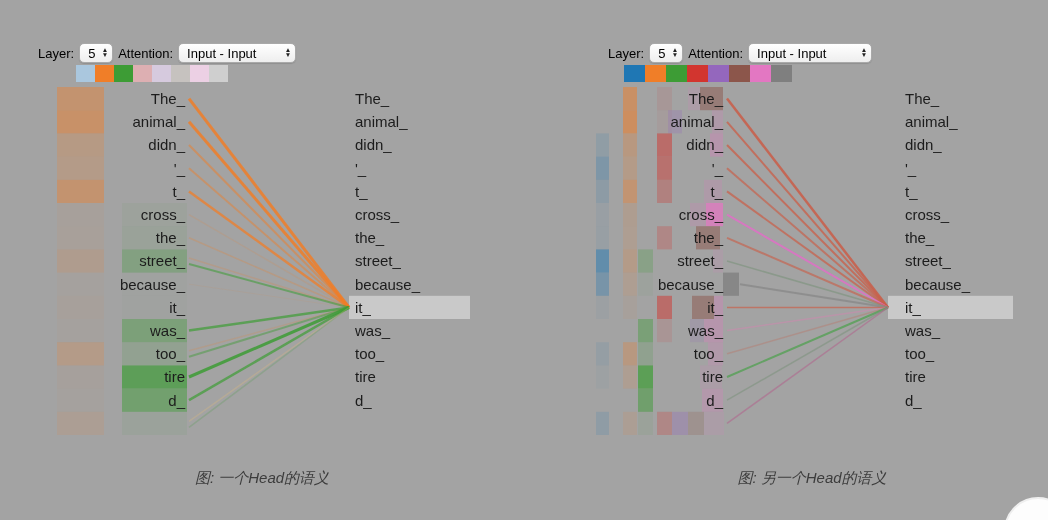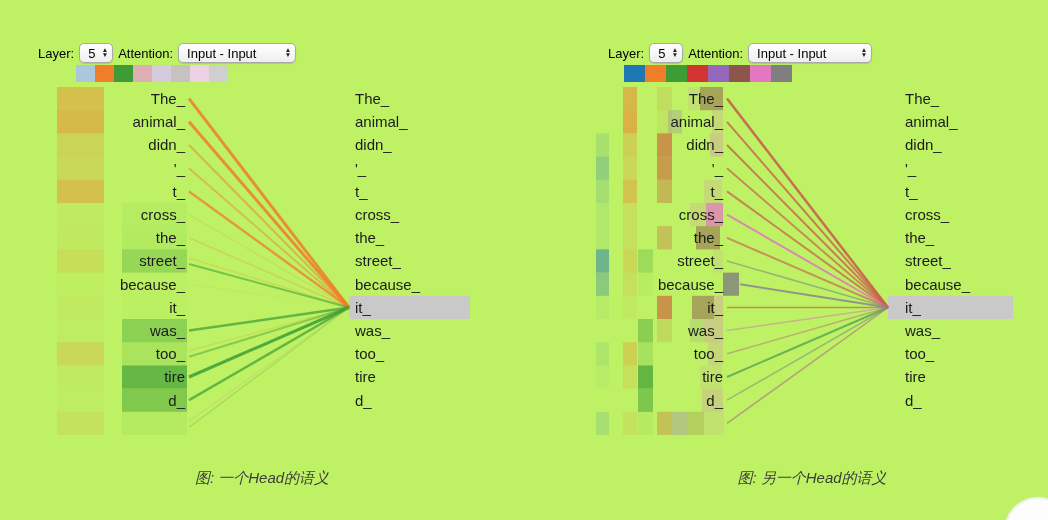--- a/index.html
+++ b/index.html
@@ -1,16 +1,16 @@
 <!DOCTYPE html>
 <html><head>
 <meta charset="utf-8">
 <style>
   html,body{margin:0;padding:0;background:#ffffff;}
-  .stage{position:relative;width:1048px;height:520px;background:#bef264;overflow:hidden;
+  .stage{position:relative;width:1048px;height:520px;background:#a3a3a3;overflow:hidden;
          font-family:"Liberation Sans",sans-serif;color:#1c1c1c;}
   .controls{position:absolute;top:42px;height:22px;display:flex;align-items:center;gap:5px;
             font-size:13px;color:#000;white-space:nowrap;}
   .controls.left{left:38px;}
   .controls.right{left:608px;}
   .select{height:20px;box-sizing:border-box;border:1px solid #a9a9a9;border-radius:5px;
           background:linear-gradient(#ffffff,#eeeeee);display:flex;align-items:center;
           justify-content:space-between;padding:0 4px 0 8px;font-size:13px;
           box-shadow:0 1px 1px rgba(0,0,0,.12);cursor:default;}
   .select.num{width:34px;}

